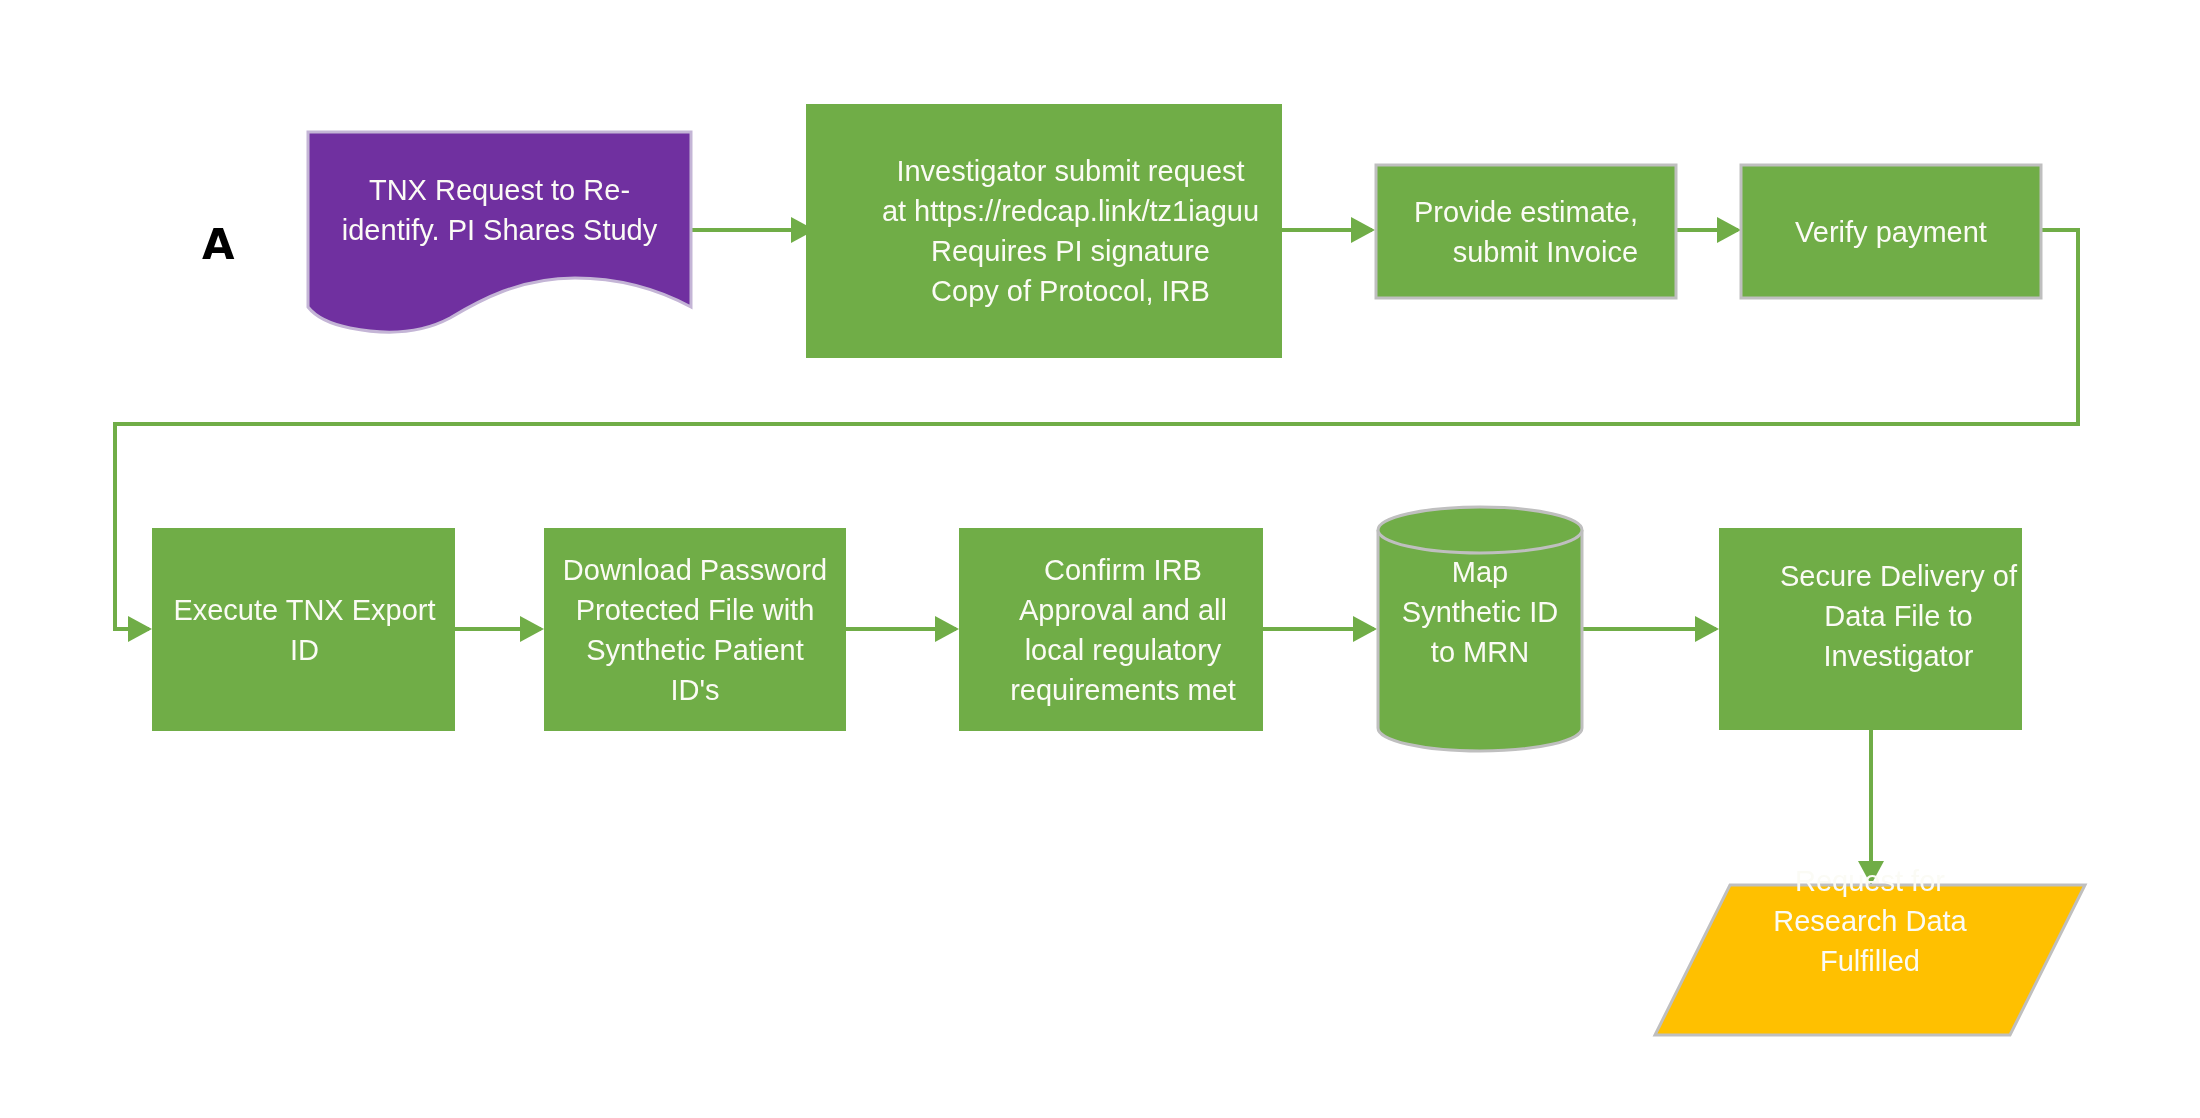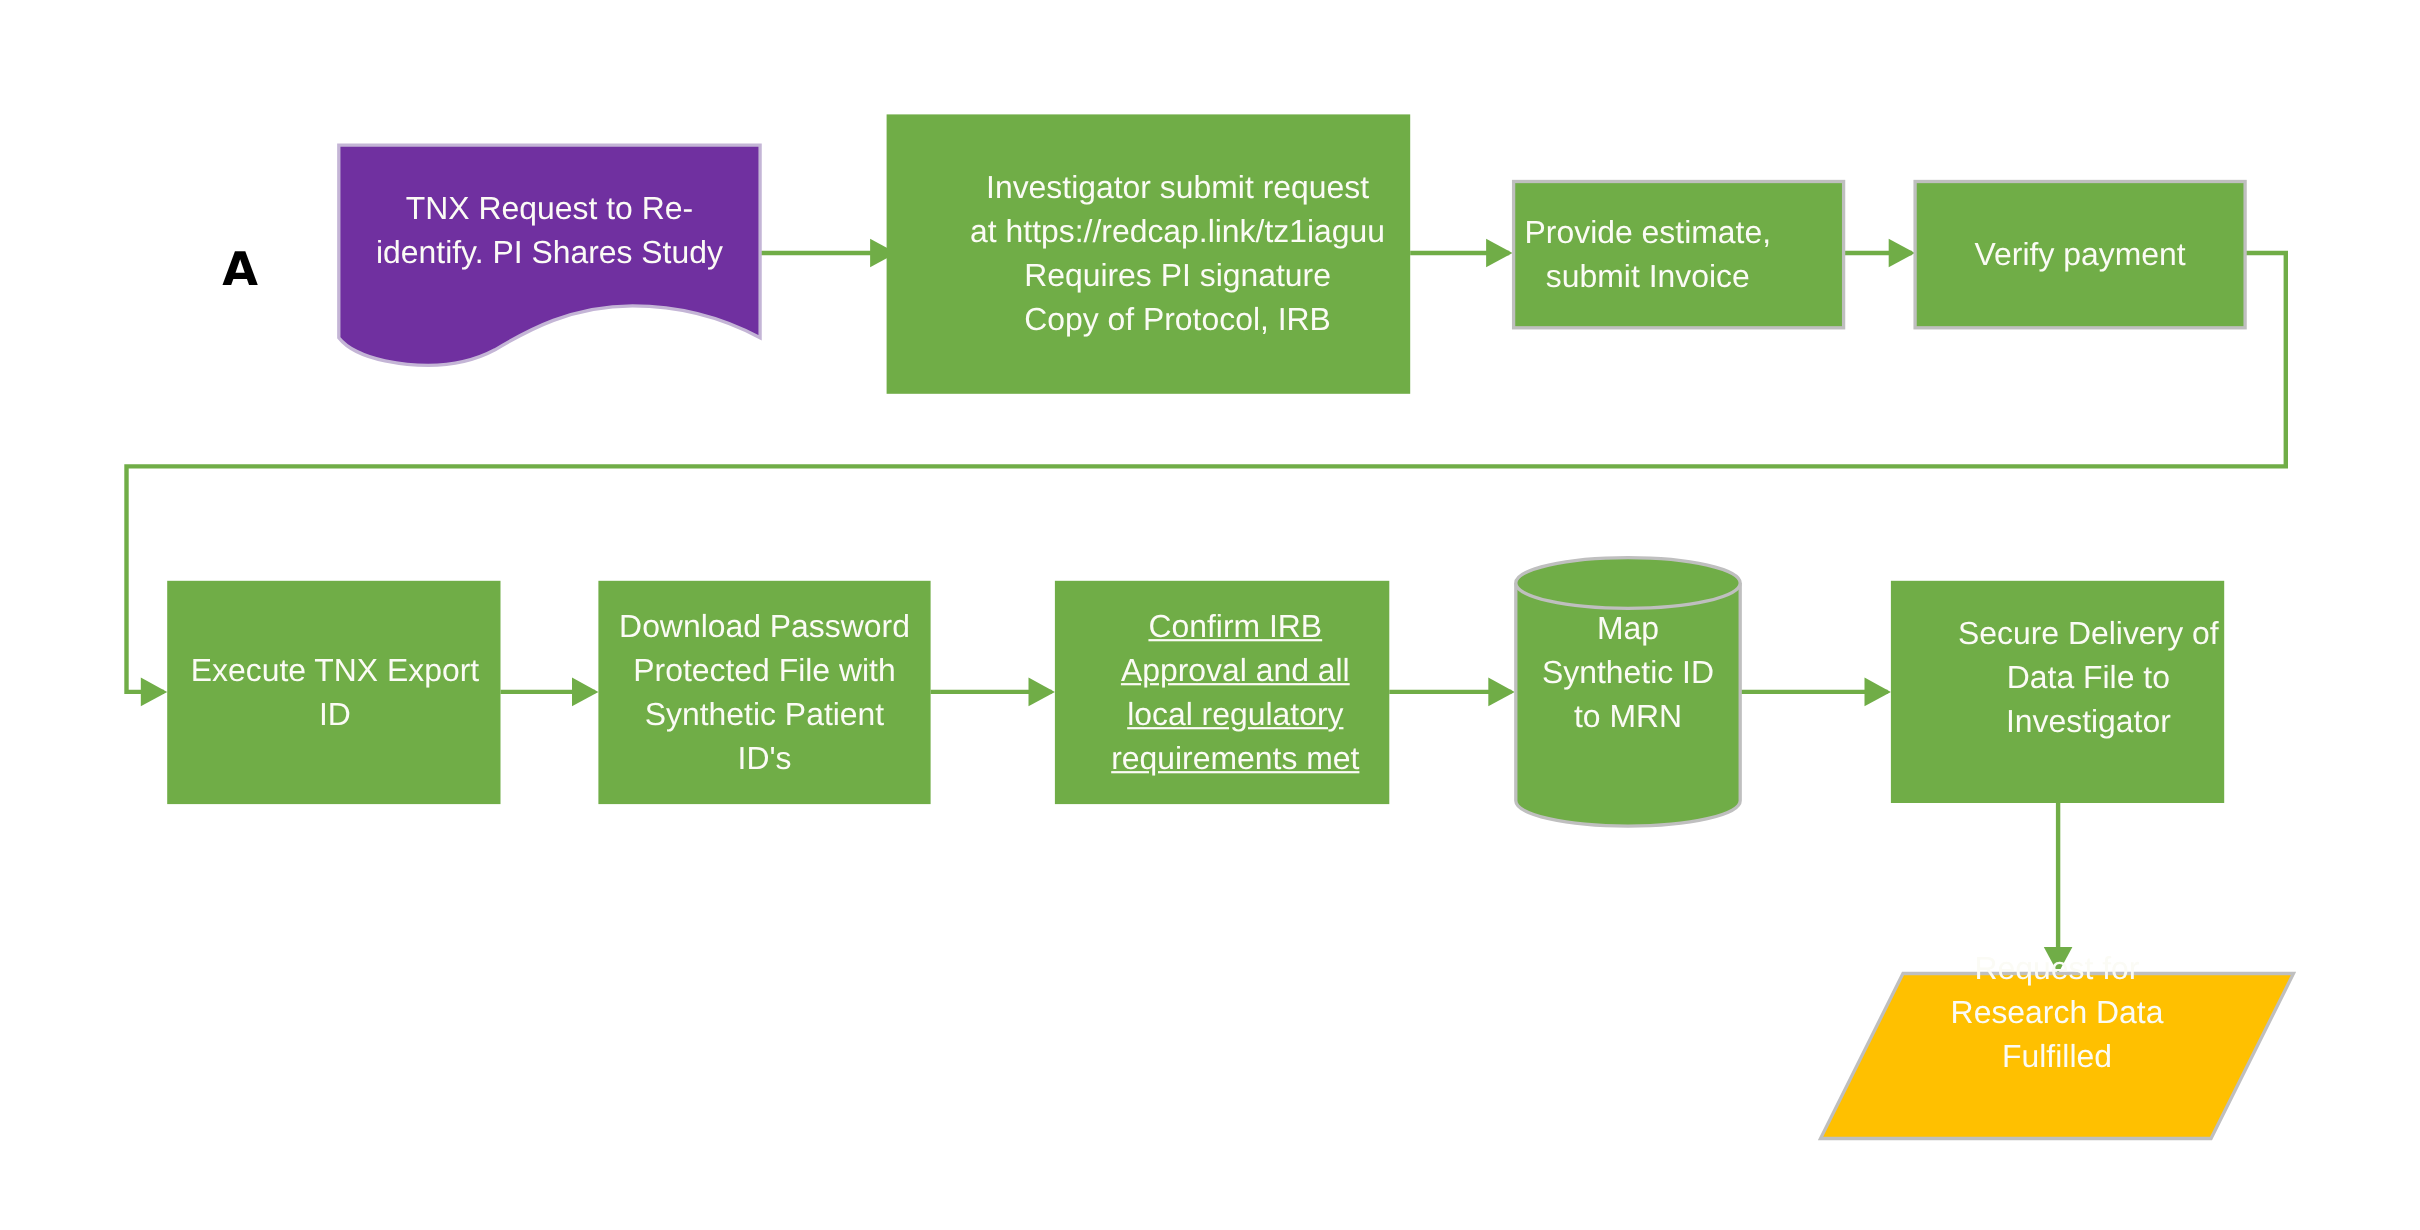--- a/index.html
+++ b/index.html
@@ -63,30 +63,30 @@
 </svg>
 
 <div class="tag" style="left:202px; top:220px;">A</div>
 
 <div class="lbl" style="left:308px; top:160px; width:383px; height:100px;">TNX Request to Re-
 identify. PI Shares Study</div>
 <div class="lbl" style="left:806px; top:104px; width:529px; height:254px;">Investigator submit request
 at https://redcap.link/tz1iaguu
 Requires PI signature
 Copy of Protocol, IRB</div>
-<div class="lbl" style="left:1348px; top:165px; width:300px; height:133px;">Provide estimate,
+<div class="lbl" style="left:1376px; top:165px; width:300px; height:133px;text-align:right;">Provide estimate,
 submit Invoice</div>
 <div class="lbl" style="left:1741px; top:165px; width:300px; height:133px;">Verify payment</div>
 <div class="lbl" style="left:152px; top:528px; width:305px; height:203px;">Execute TNX Export
 ID</div>
 <div class="lbl" style="left:544px; top:528px; width:302px; height:203px;">Download Password
 Protected File with
 Synthetic Patient
 ID's</div>
-<div class="lbl" style="left:959px; top:528px; width:328px; height:203px;text-decoration:underline;">Confirm IRB
+<div class="lbl" style="left:959px; top:528px; width:328px; height:203px;">Confirm IRB
 Approval and all
 local regulatory
 requirements met</div>
 <div class="lbl" style="left:1378px; top:552px; width:204px; height:120px;">Map
 Synthetic ID
 to MRN</div>
 <div class="lbl" style="left:1719px; top:516px; width:359px; height:200px;">Secure Delivery of
 Data File to
 Investigator</div>
 <div class="lbl" style="left:1700px; top:860px; width:340px; height:122px;">Request for

